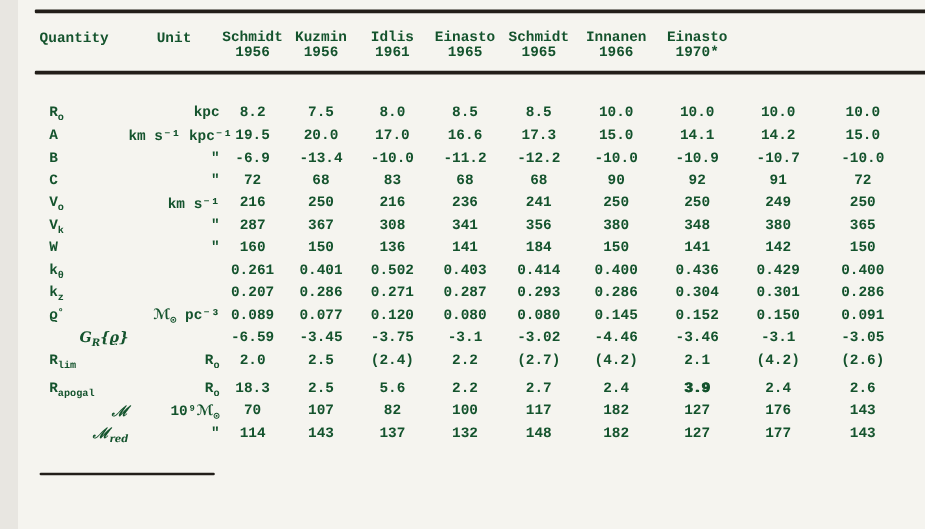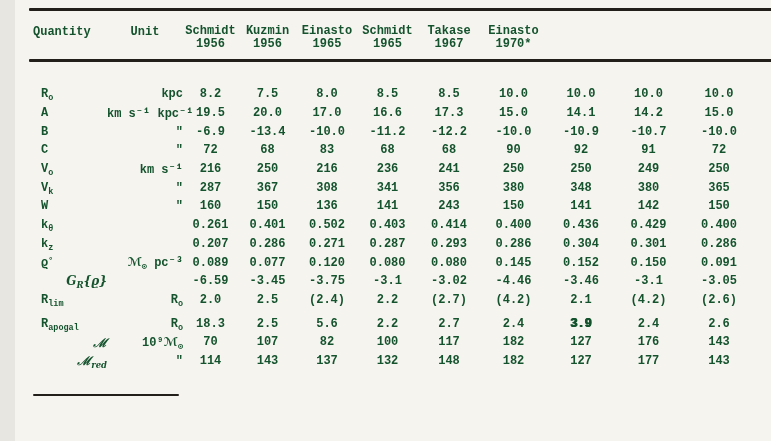--- a/index.html
+++ b/index.html
@@ -46,36 +46,40 @@
     <div class="head-name">Schmidt</div>
     <div class="head-year">1956</div>
   </div>
 
   <div class="cell head-col">
     <div class="head-name">Kuzmin</div>
     <div class="head-year">1956</div>
   </div>
 
 
+  <div class="cell head-col">
+    <div class="head-name">Idlis</div>
+    <div class="head-year">1961</div>
+  </div>
 
   <div class="cell head-col">
     <div class="head-name">Einasto</div>
     <div class="head-year">1965</div>
   </div>
 
   <div class="cell head-col">
     <div class="head-name">Schmidt</div>
     <div class="head-year">1965</div>
   </div>
 
-
-  <div class="cell head-col">
-    <div class="head-name">Takase</div>
-    <div class="head-year">1967</div>
-  </div>
+  <div class="cell head-col">
+    <div class="head-name">Innanen</div>
+    <div class="head-year">1966</div>
+  </div>
+
 
   <div class="cell head-col">
     <div class="head-name">Einasto</div>
     <div class="head-year">1970*</div>
   </div>
 </div>
 
   <div class="rule" style="left:14px;top:59px;width:744px;height:3px;"></div>
 
   <div class="body">
@@ -158,21 +162,21 @@
         <div class="cell val">380</div>
         <div class="cell val">365</div>
       </div>
       <div class="grid row">
     <div class="cell qty"><span class="q-base">W</span><sup class="q-sup"></sup><sub class="q-sub"></sub><span class="q-suffix"></span></div>
     <div class="cell unit"><span class="u-base">"</span><sub class="u-sub"></sub><span class="u-tail"></span></div>
   <div class="cell val">160</div>
         <div class="cell val">150</div>
         <div class="cell val">136</div>
         <div class="cell val">141</div>
-        <div class="cell val">243</div>
+        <div class="cell val">184</div>
         <div class="cell val">150</div>
         <div class="cell val">141</div>
         <div class="cell val">142</div>
         <div class="cell val">150</div>
       </div>
       <div class="grid row">
     <div class="cell qty"><span class="q-base">k</span><sup class="q-sup"></sup><sub class="q-sub">θ</sub><span class="q-suffix"></span></div>
     <div class="cell unit"><span class="u-base"></span><sub class="u-sub"></sub><span class="u-tail"></span></div>
   <div class="cell val">0.261</div>
         <div class="cell val">0.401</div>

